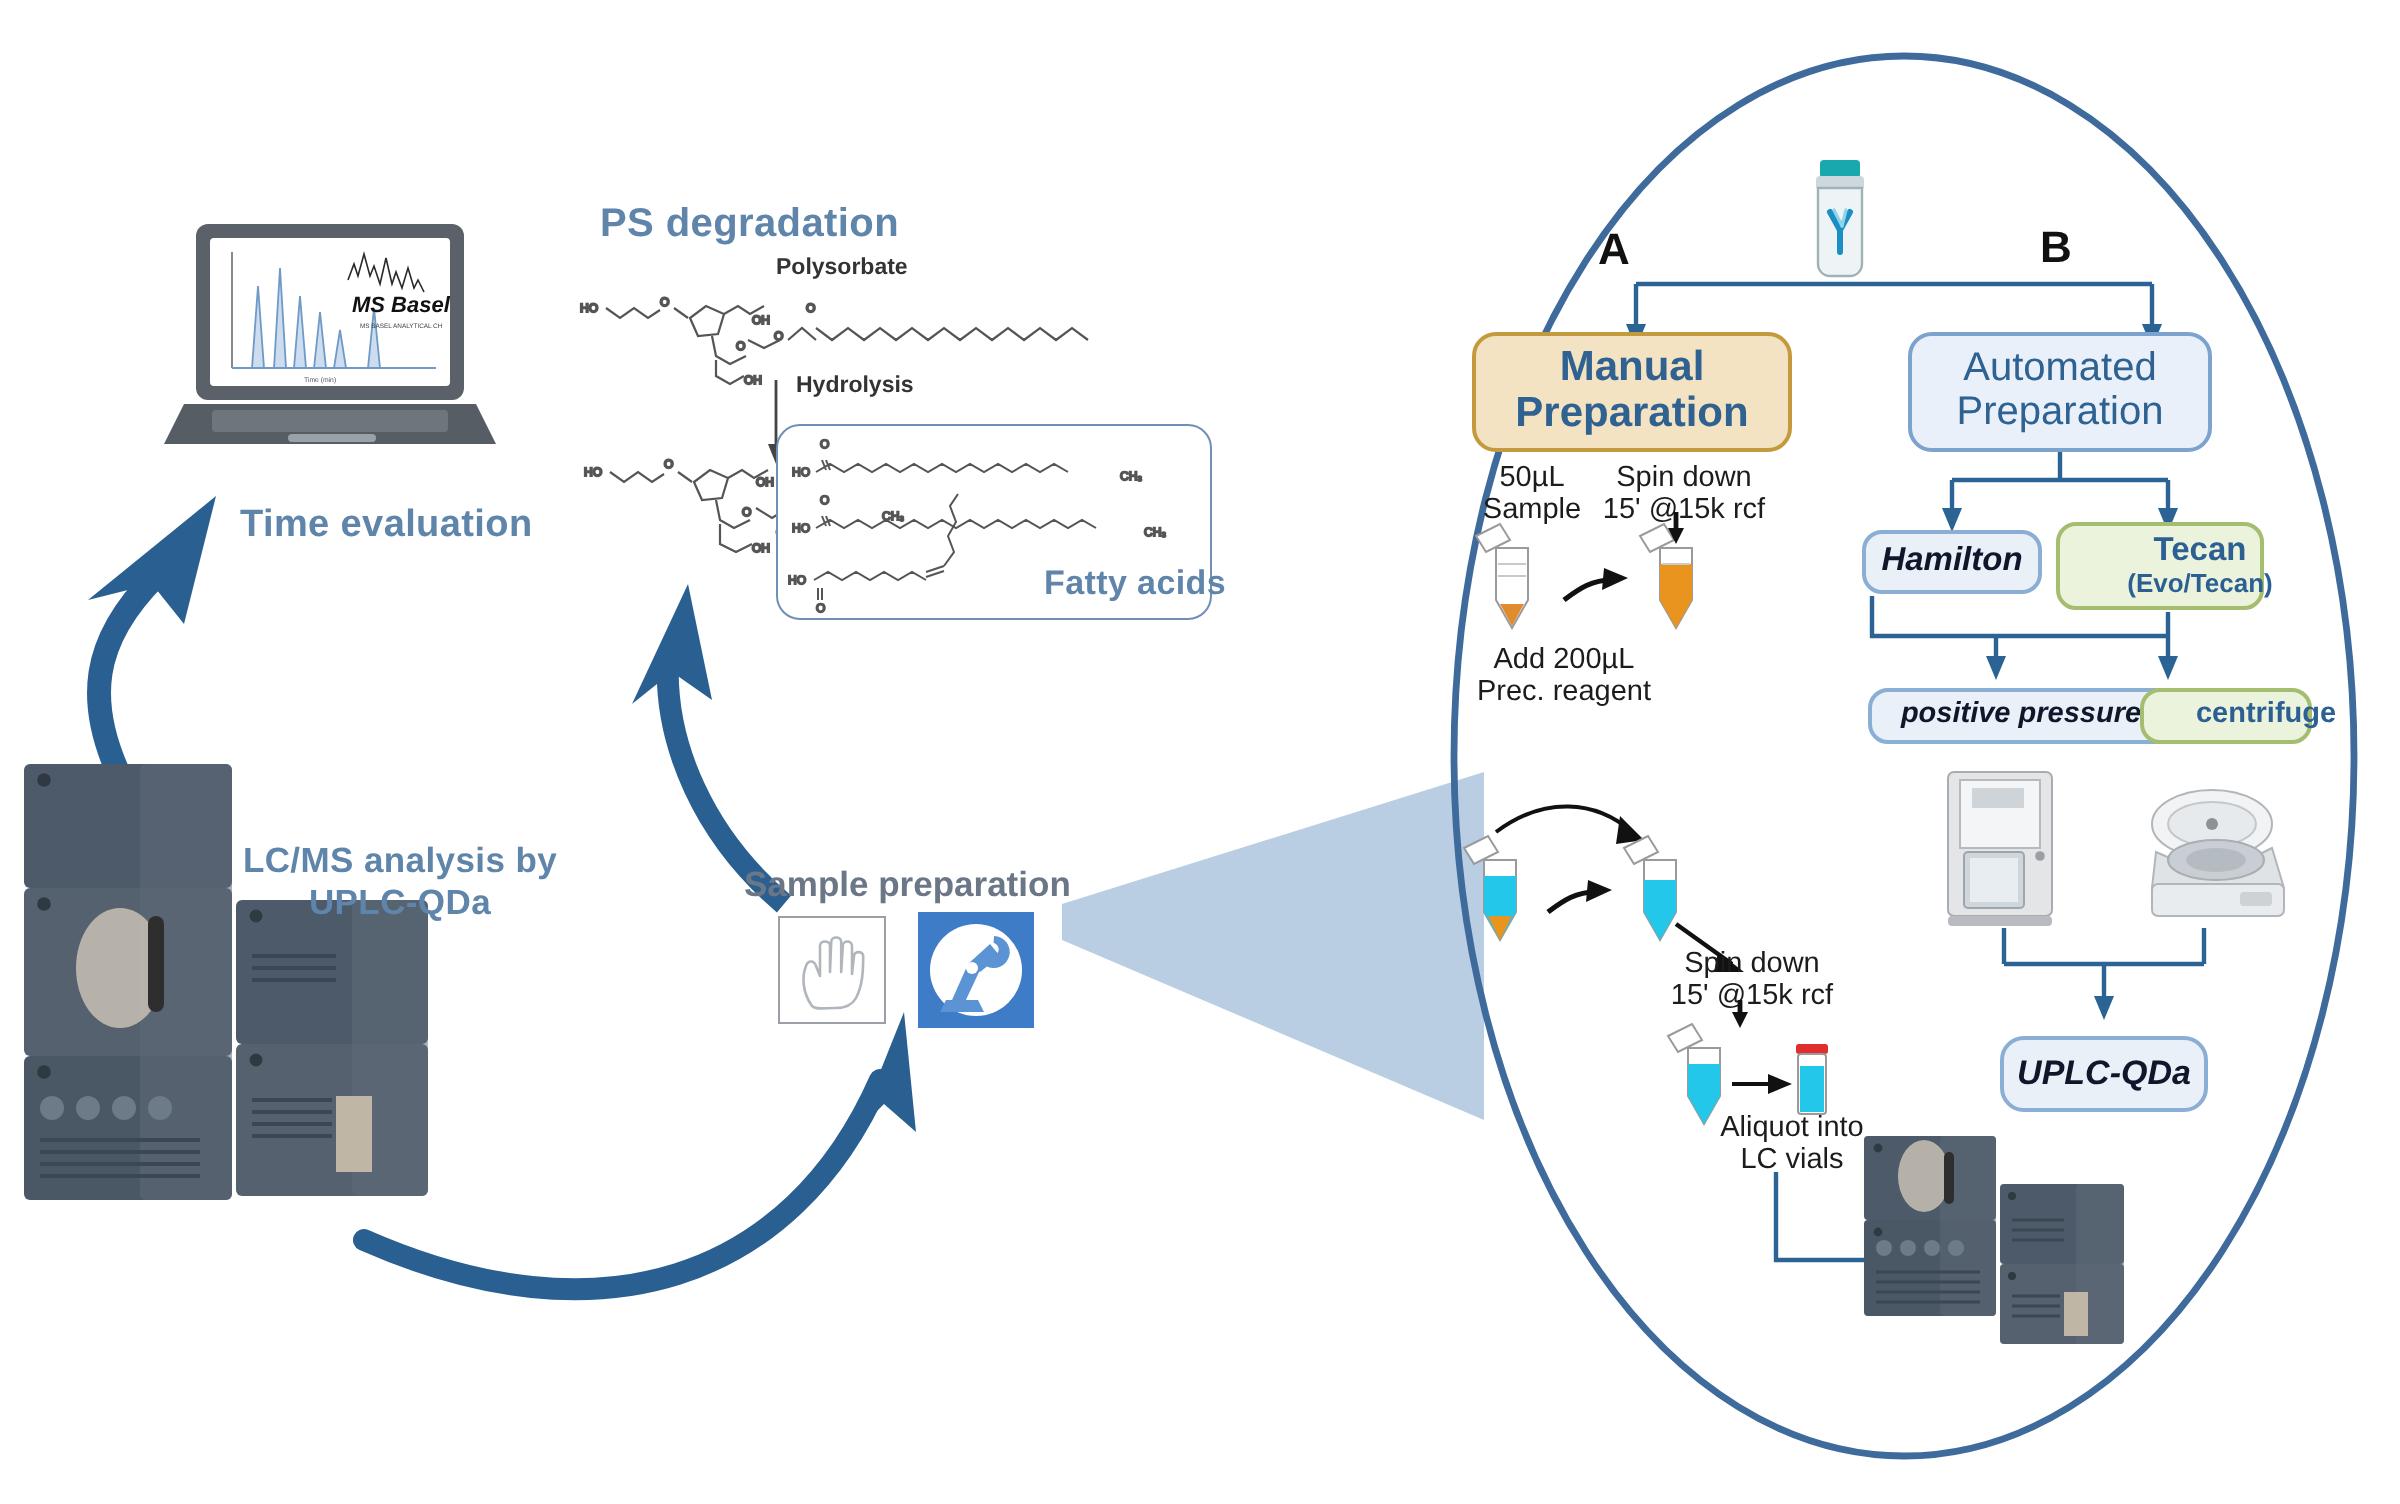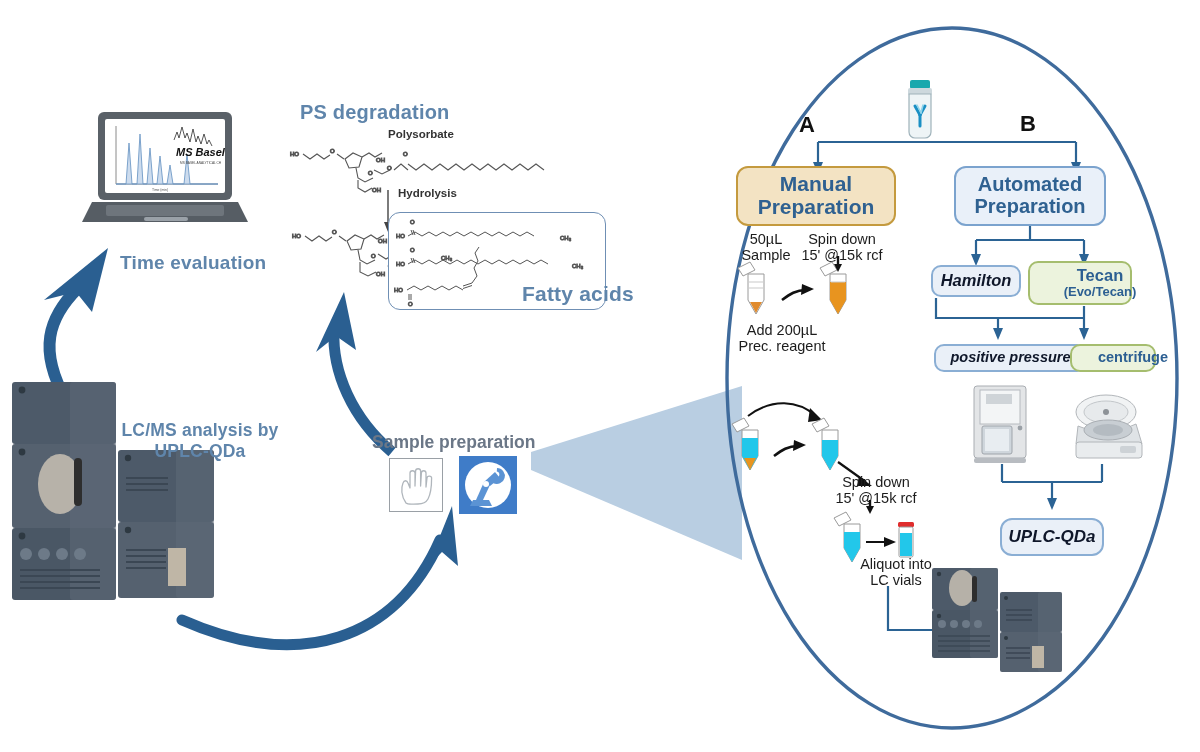--- a/index.html
+++ b/index.html
@@ -32,21 +32,21 @@
   .box-manual {
     background: #f3e3c3;
     border: 2.5px solid #c49a3e;
     color: #2f6191;
     font-weight: bold;
   }
   .box-auto {
     background: #e9f0f9;
     border: 2.5px solid #7ba3ce;
     color: #2f6191;
-    font-weight: bold;
+    font-weight: normal;
     text-align: right;
   }
   .box-blue {
     background: #eaf0f8;
     border: 2px solid #8aaed4;
     color: #0f172a;
     font-weight: bold;
     border-radius: 10px;
     font-style: italic;
   }
@@ -274,21 +274,21 @@
       <path d="M15,78 l0,6"></path>
         <path d="M17,78 l0,6"></path>
       <path d="M13,74 l7,-4 l7,4 l7,-4 l7,4 l7,-4 l7,4 l7,-4 l7,4"></path>
       <path d="M69,70 l9,-3"></path>
         <path d="M69,72.5 l9,-3"></path>
       <path d="M78,67 l5,-7 l-3,-8 l4,-7 l-3,-8 l4,-6"></path>
       <text x="47" y="44" font-size="6" fill="#555" font-family="Liberation Sans, sans-serif">CH₃</text>
     </g>
   </svg>
 
-  <div class="abs hdr-blue nosel" style="left:522px;top:282px;font-size:21px;">Fatty acids</div>
+  <div class="abs hdr-blue nosel" style="left:522px;top:282px;font-size:17px;">Fatty acids</div>
 
   <svg class="abs" style="left:898px;top:78px;" width="44" height="64">
     <rect x="12" y="2" width="20" height="9" rx="2" fill="#19a8ad"></rect>
     <rect x="10" y="10" width="24" height="7" rx="2" fill="#cdd8dd"></rect>
     <path d="M11,16 h22 v38 a6,6 0 0,1 -6,6 h-10 a6,6 0 0,1 -6,-6 Z" fill="#eef4f6" stroke="#9fb2ba" stroke-width="1.2"></path>
     <g stroke="#1b8fc4" stroke-width="3" stroke-linecap="round" fill="none">
       <path d="M17,28 L22,37"></path>
         <path d="M27,28 L22,37"></path>
         <path d="M22,37 L22,48"></path>
     </g>

